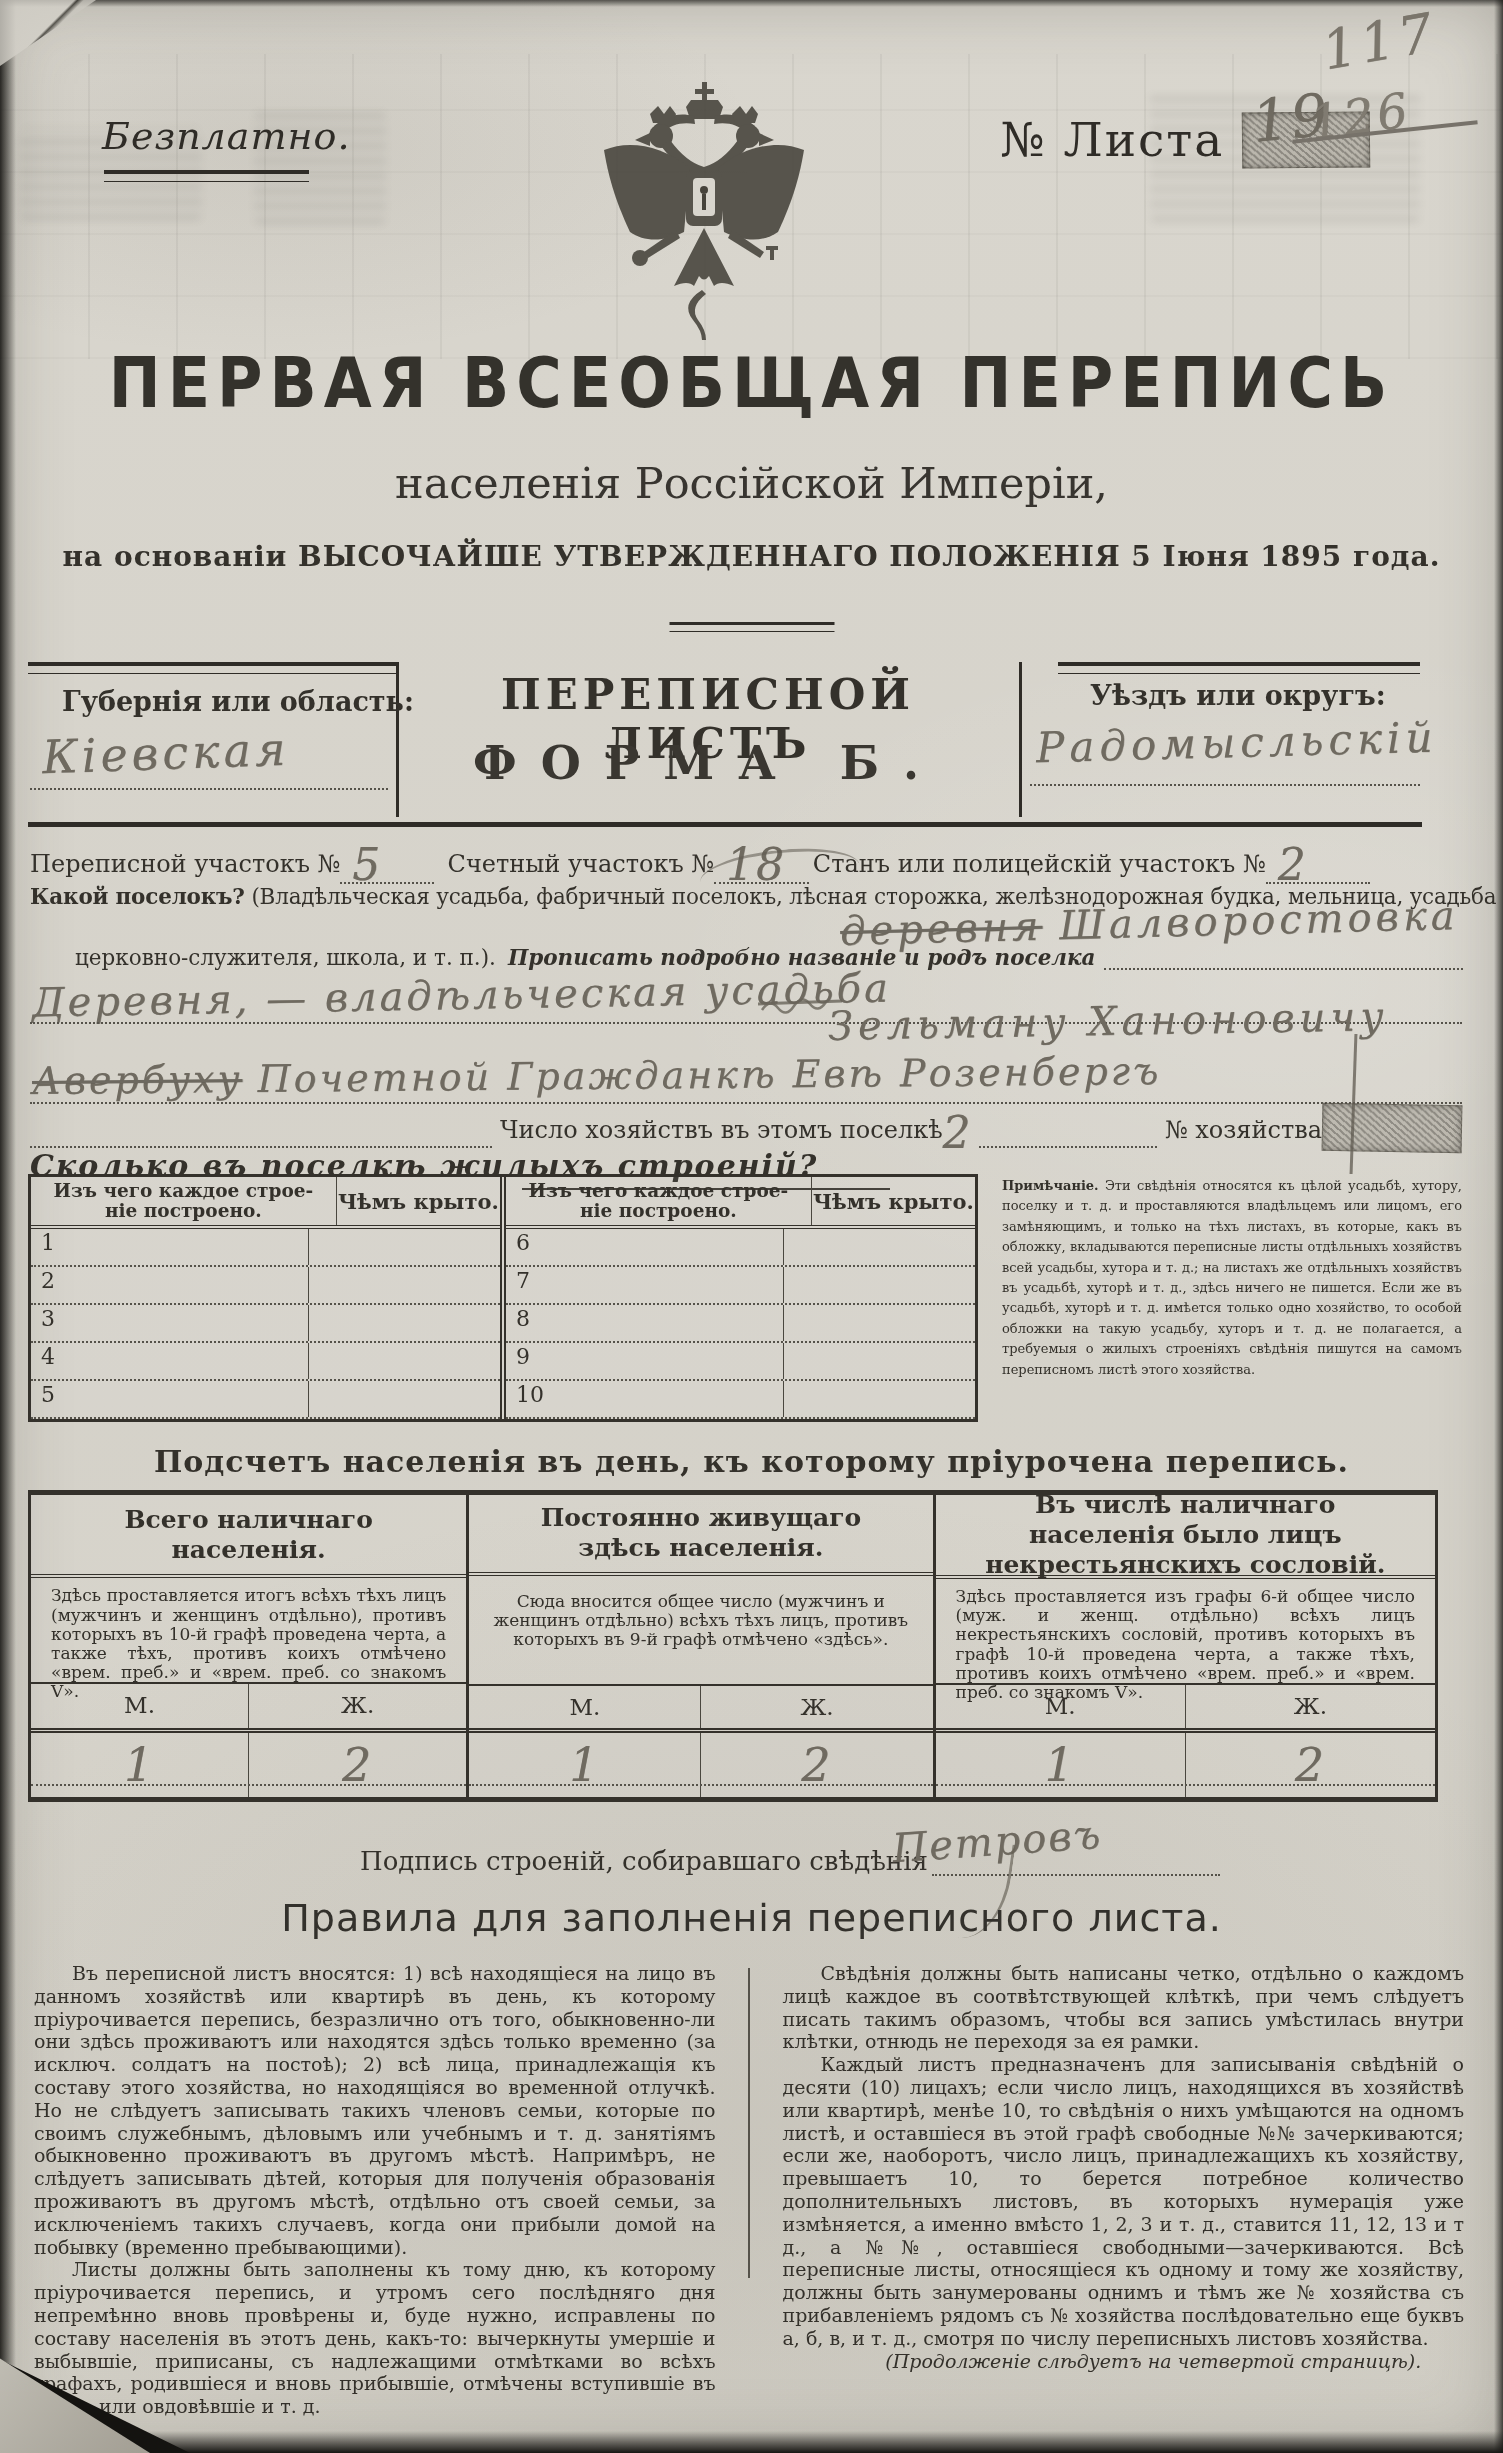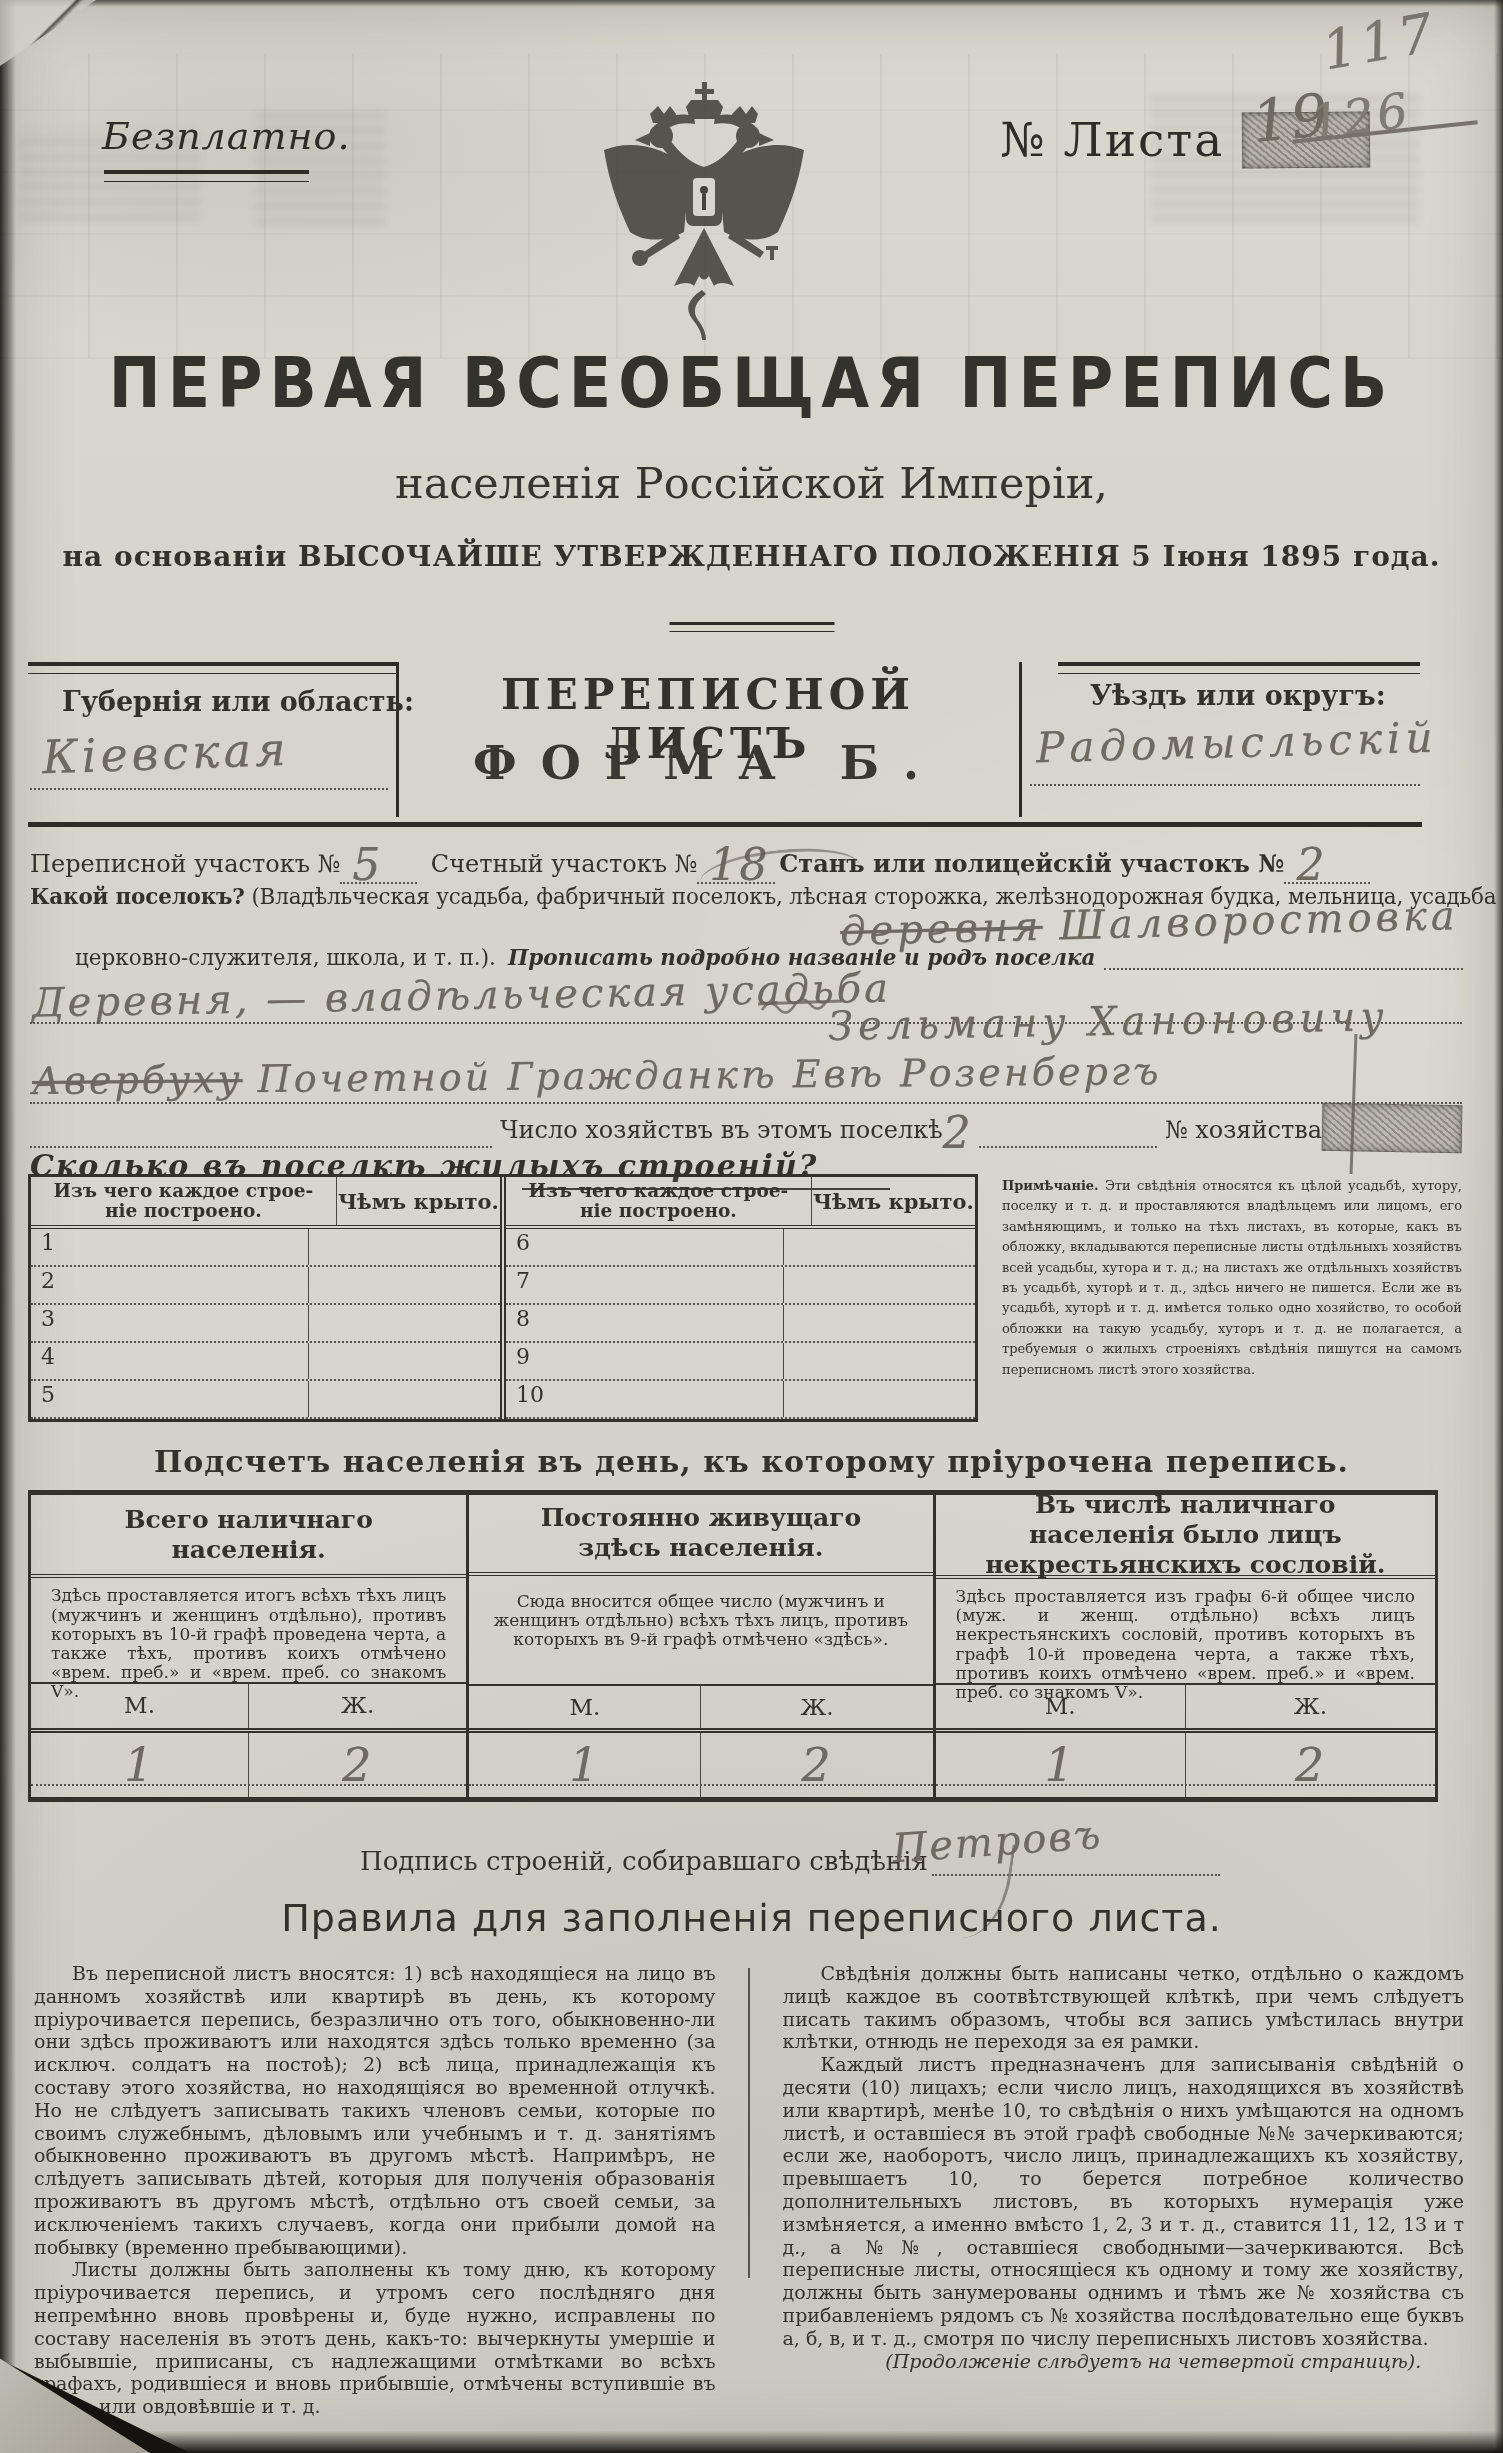--- a/index.html
+++ b/index.html
@@ -228,21 +228,21 @@
 
   <div class="abs pline">
     <span class="lbl">Переписной участокъ №</span>
     <span class="slot" style="width:118px;">
         <span class="hw">5</span>
       </span>
     <span class="lbl" style="margin-left:14px;">Счетный участокъ №</span>
     <span class="slot" style="width:120px;">
         <span class="hw">18</span>
       </span>
-    <span class="lbl" style="margin-left:4px;font-weight:bold;">Станъ или полицейскій участокъ №</span>
+    <span class="lbl" style="margin-left:4px;">Станъ или полицейскій участокъ №</span>
     <span class="slot" style="width:132px;">
         <span class="hw">2</span>
       </span>
   </div>
   <div class="abs flourish1"></div>
 
   <div class="abs s-line1 nowrap">
     <span class="bold">Какой поселокъ?</span>
     <span>(Владѣльческая усадьба, фабричный поселокъ, лѣсная сторожка, желѣзнодорожная будка, мельница, усадьба священно или</span>
   </div>

